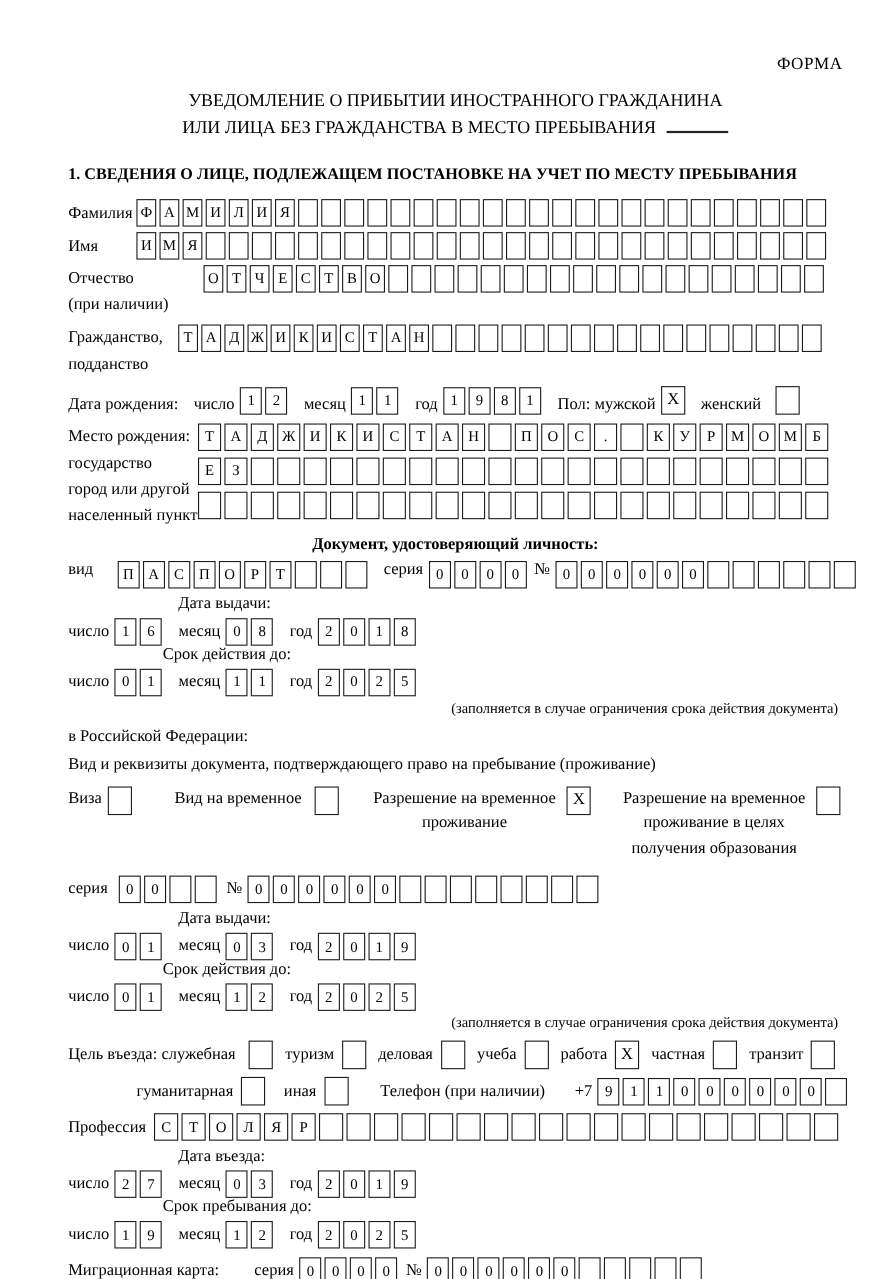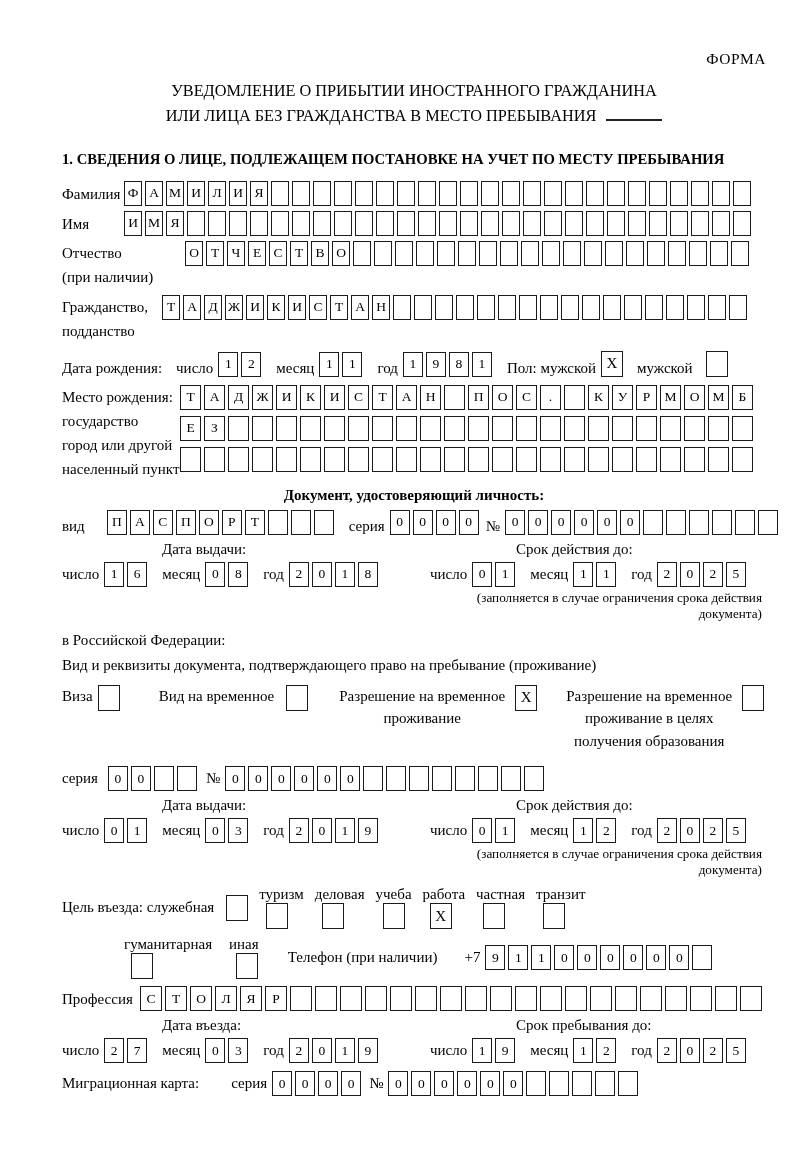--- a/index.html
+++ b/index.html
@@ -26,32 +26,32 @@
   .chk{flex:none;width:22px;height:26px;border:1.6px solid #1b1b1b;box-sizing:border-box;
        display:flex;align-items:center;justify-content:center;font-size:15px;}
 
   .mlrow{display:flex;margin-bottom:6px;}
   .mllabel{flex:none;line-height:1.6;}
   .mlcells .cells{margin-bottom:6px;}
 
   .dgroup{display:flex;align-items:center;}
   .dlbl{margin-right:5px;white-space:nowrap;}
   .dgap{width:12px;flex:none;}
-  .dates{display:flex;margin-top:6px;}
+  .dates{display:flex;margin-top:6px;flex-direction:column;}
   .dcol-l{width:368px;flex:none;}
   .dcol-r{flex:1;}
   .dhead-l{margin-left:100px;margin-bottom:4px;}
   .dhead-r{margin-left:86px;margin-bottom:4px;}
   .note{text-align:right;font-size:13.2px;margin-top:3px;padding-right:4px;}
 
   .permits{display:flex;align-items:flex-start;margin:6px 0 14px;gap:11px;}
   .pitem{display:flex;align-items:flex-start;}
   .pcap{text-align:center;line-height:1.5;}
   .purpose{display:flex;align-items:center;margin-bottom:7px;flex-wrap:nowrap;}
-  .purpose .opt{display:flex;margin-right:11px;flex-direction:column;}
+  .purpose .opt{display:flex;align-items:center;margin-right:11px;}
   .purpose .opt .chk{margin-left:7px;}
 </style>
 </head>
 <body>
 
 <div class="page">
 
 
   <div class="forma">ФОРМА</div>
 
@@ -226,21 +226,21 @@
     <span class="dlbl">год</span>
     <div class="cells">
         <div class="cell">1</div>
         <div class="cell">9</div>
         <div class="cell">8</div>
         <div class="cell">1</div>
       </div>
     <span class="dgap"></span>
     <span class="dlbl">Пол: мужской</span>
     <div class="chk">X</div>
-    <span class="dlbl" style="margin-left:14px">мужской</span>
+    <span class="dlbl" style="margin-left:14px">женский</span>
     <div class="chk" style="margin-left:8px"></div>
   </div>
 
   <div class="mlrow cw21" style="margin-top:8px">
     <div class="mllabel" style="width:118px">
       <div>Место рождения:</div>
       <div>государство</div>
       <div>город или другой</div>
       <div>населенный пункт</div>
     </div>
@@ -321,21 +321,21 @@
           <div class="cell"></div>
           <div class="cell"></div>
           <div class="cell"></div>
           <div class="cell"></div>
         </div>
     </div>
   </div>
 
   <div style="text-align:center;font-weight:bold;margin:2px 0 6px;">Документ, удостоверяющий личность:</div>
 
-  <div class="row cw20" style="align-items:flex-end">
+  <div class="row cw20" style="align-items:flex-start">
     <span class="dlbl" style="margin-right:22px">вид</span>
     <div class="cells">
         <div class="cell">П</div>
         <div class="cell">А</div>
         <div class="cell">С</div>
         <div class="cell">П</div>
         <div class="cell">О</div>
         <div class="cell">Р</div>
         <div class="cell">Т</div>
         <div class="cell"></div>

